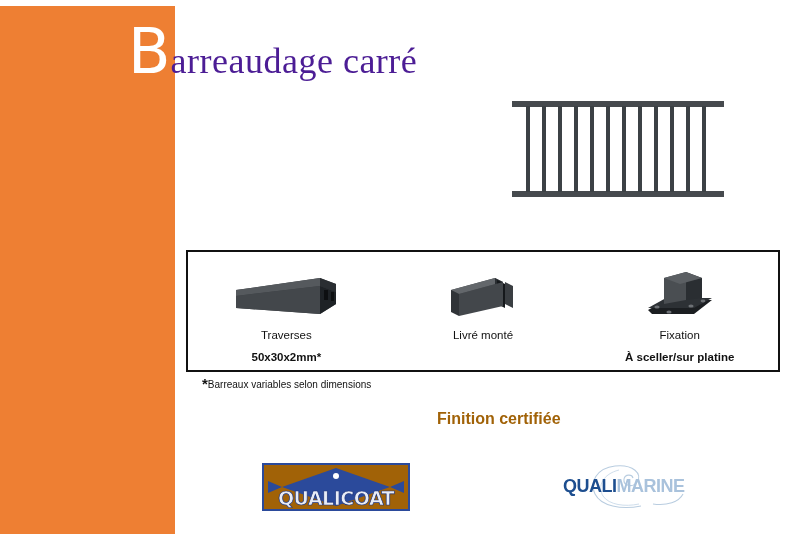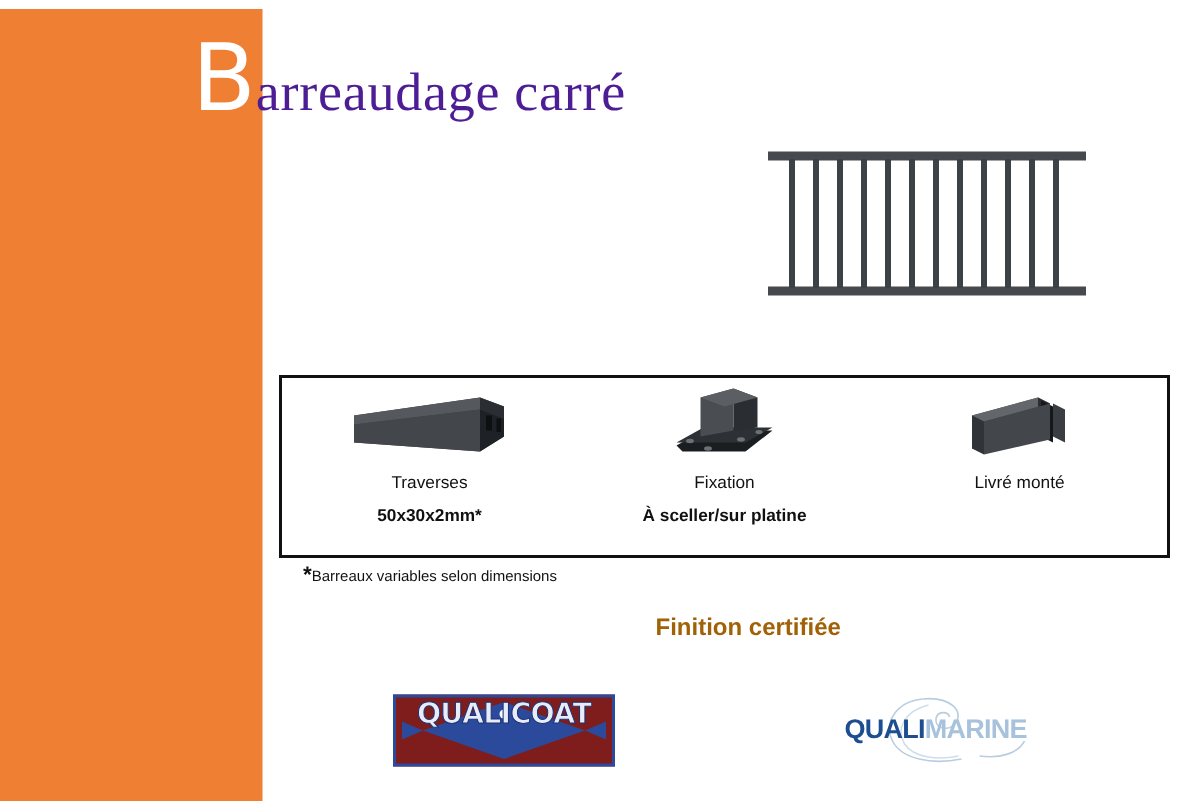--- a/index.html
+++ b/index.html
@@ -130,21 +130,21 @@
     border: 2px solid #111111;
     box-sizing: border-box;
     display: flex;
   }
   .spec-cell {
     flex: 1 1 0;
     display: flex;
     flex-direction: column;
     align-items: center;
     justify-content: flex-start;
-    padding-top: 3px;
+    padding-top: 16px;
   }
   .spec-art {
     height: 58px;
     display: flex;
     align-items: center;
     justify-content: center;
   }
   .spec-title {
     font-size: 11.5px;
     color: #111111;
@@ -204,23 +204,23 @@
 
   
   #qualicoat {
     position: absolute;
     left: 262px;
     top: 463px;
     width: 148px;
     height: 48px;
     border: 2px solid #2b4a9b;
     box-sizing: border-box;
-    background: #7f1d1d;
-    display: flex;
-    align-items: flex-start;
+    background: #a16207;
+    display: flex;
+    align-items: flex-end;
     justify-content: center;
     overflow: hidden;
   }
   #qualimarine {
     position: absolute;
     left: 563px;
     top: 458px;
     width: 150px;
     height: 56px;
     display: flex;
@@ -345,53 +345,53 @@
           <rect x="99" y="18" width="3" height="9" fill="#0d0f11"></rect>
         </svg>
       </div>
       <div class="spec-title">Traverses</div>
       <div class="spec-sub">50x30x2mm*</div>
     </div>
 
 
     <div class="spec-cell">
       <div class="spec-art">
-        <svg width="72" height="54" viewBox="0 0 72 54" aria-hidden="true">
-
-          <polygon points="4,40 22,30 68,30 50,44 8,44" fill="#1b1e21"></polygon>
-          <polygon points="4,38 22,28 68,28 50,38 8,38" fill="#2d3135"></polygon>
-
-          <polygon points="20,8 42,2 42,30 20,34" fill="#4a4e52"></polygon>
-          <polygon points="42,2 58,8 58,28 42,30" fill="#2a2e32"></polygon>
-          <polygon points="20,8 42,2 58,8 36,14" fill="#5b5f63"></polygon>
-
-          <ellipse cx="13" cy="37" rx="2.6" ry="1.5" fill="#6d7175"></ellipse>
-          <ellipse cx="47" cy="36" rx="2.6" ry="1.5" fill="#6d7175"></ellipse>
-          <ellipse cx="25" cy="42" rx="2.6" ry="1.5" fill="#6d7175"></ellipse>
-          <ellipse cx="59" cy="31" rx="2.4" ry="1.4" fill="#6d7175"></ellipse>
-        </svg>
-      </div>
-      <div class="spec-title">Fixation</div>
-      <div class="spec-sub">À sceller/sur platine</div>
-    </div>
-
-    <div class="spec-cell">
-      <div class="spec-art">
         <svg width="72" height="50" viewBox="0 0 72 50" aria-hidden="true">
           <polygon points="4,18 48,6 48,30 4,40" fill="#4c5054"></polygon>
           <polygon points="4,18 48,6 56,10 12,22" fill="#63676b"></polygon>
           <polygon points="48,6 56,10 56,34 48,30" fill="#2a2e32"></polygon>
           <polygon points="4,18 12,22 12,44 4,40" fill="#303438"></polygon>
           <polygon points="50,8 58,12 58,36 50,32" fill="#15181b"></polygon>
           <polygon points="58,10 66,14 66,36 58,32" fill="#3a3e42"></polygon>
           <polygon points="12,22 56,10 56,34 12,44" fill="#43474b"></polygon>
         </svg>
       </div>
       <div class="spec-title">Livré monté</div>
       <div class="spec-sub"></div>
+    </div>
+
+    <div class="spec-cell">
+      <div class="spec-art">
+        <svg width="72" height="54" viewBox="0 0 72 54" aria-hidden="true">
+
+          <polygon points="4,40 22,30 68,30 50,44 8,44" fill="#1b1e21"></polygon>
+          <polygon points="4,38 22,28 68,28 50,38 8,38" fill="#2d3135"></polygon>
+
+          <polygon points="20,8 42,2 42,30 20,34" fill="#4a4e52"></polygon>
+          <polygon points="42,2 58,8 58,28 42,30" fill="#2a2e32"></polygon>
+          <polygon points="20,8 42,2 58,8 36,14" fill="#5b5f63"></polygon>
+
+          <ellipse cx="13" cy="37" rx="2.6" ry="1.5" fill="#6d7175"></ellipse>
+          <ellipse cx="47" cy="36" rx="2.6" ry="1.5" fill="#6d7175"></ellipse>
+          <ellipse cx="25" cy="42" rx="2.6" ry="1.5" fill="#6d7175"></ellipse>
+          <ellipse cx="59" cy="31" rx="2.4" ry="1.4" fill="#6d7175"></ellipse>
+        </svg>
+      </div>
+      <div class="spec-title">Fixation</div>
+      <div class="spec-sub">À sceller/sur platine</div>
     </div>
 
   </div>
 
   <div id="footnote"><span class="star">*</span><span>Barreaux variables selon dimensions</span></div>
 
   <div id="finition">Finition certifiée</div>
 
   <div id="qualicoat">
     <svg width="144" height="44" viewBox="0 0 144 44" style="position:absolute;left:0;top:0" aria-hidden="true">

